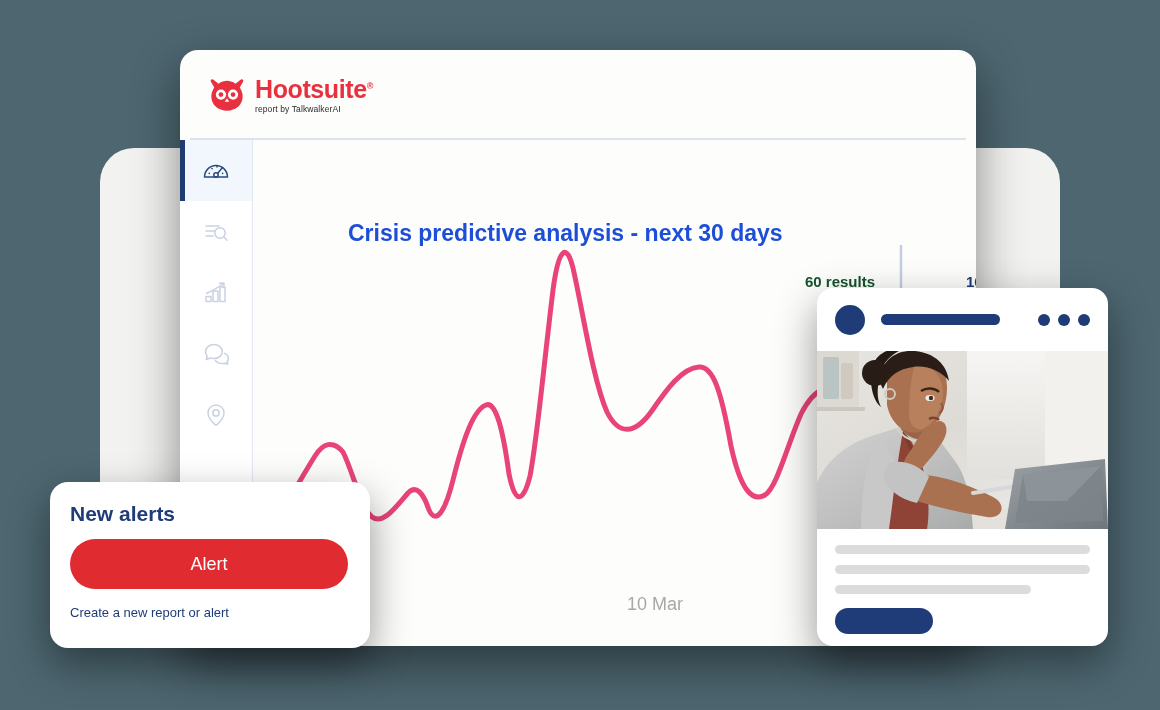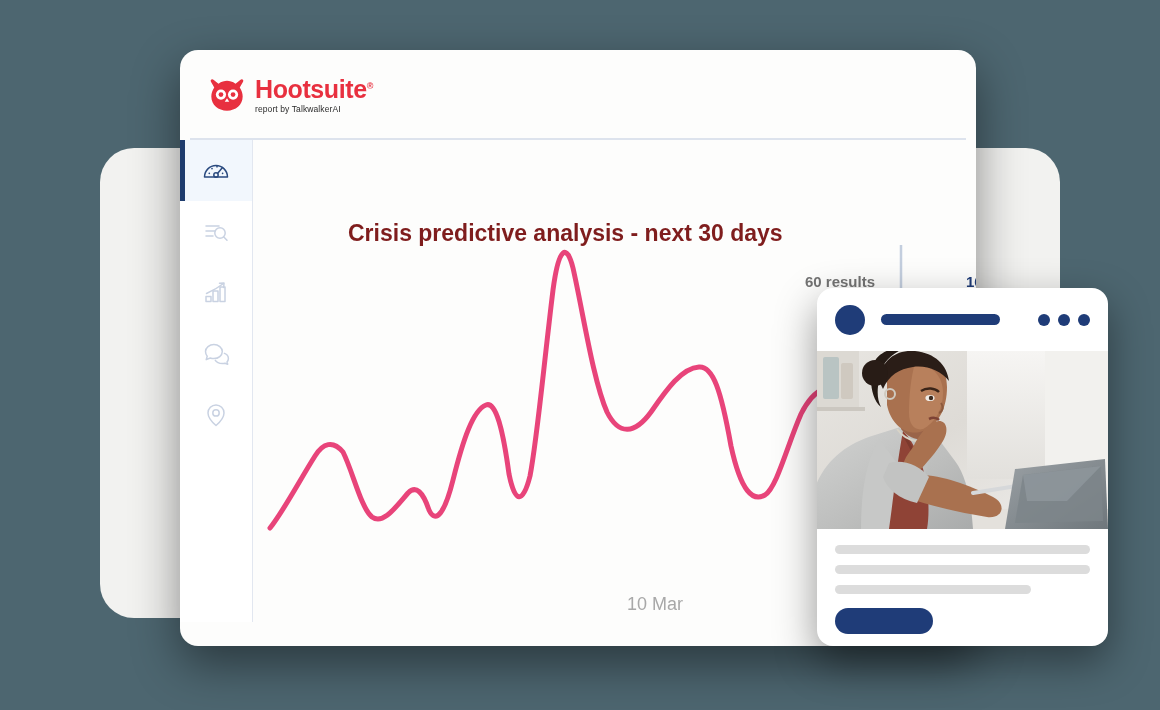--- a/index.html
+++ b/index.html
@@ -120,31 +120,31 @@
     bottom: 0;
     background: #fdfdfc;
   }
 
   .chart-title {
     position: absolute;
     left: 95px;
     top: 80px;
     font-size: 23px;
     font-weight: bold;
-    color: #7f1d1d;
+    color: #1d4ed8;
     white-space: nowrap;
   }
 
   .results-now {
     position: absolute;
     left: 552px;
     top: 133px;
     font-size: 15px;
     font-weight: bold;
-    color: #737373;
+    color: #14532d;
     white-space: nowrap;
   }
   .results-pred {
     position: absolute;
     left: 713px;
     top: 133px;
     font-size: 15px;
     font-weight: bold;
     color: #1f3c78;
     white-space: nowrap;
@@ -387,20 +387,25 @@
 
         <line x1="648" y1="105" x2="648" y2="435" stroke="#c3cede" stroke-width="2.5"></line>
       </svg>
 
       <div class="axis-label axis-1">10 Mar</div>
       <div class="axis-label axis-2">27 Mar</div>
 
     </section>
   </div>
 
+  <div class="alerts-card">
+    <div class="alerts-title">New alerts</div>
+    <button class="alert-btn">Alert</button>
+    <a class="alerts-link" href="#">Create a new report or alert</a>
+  </div>
 
   <div class="post-card">
 
     <div class="post-head">
       <div class="post-avatar"></div>
       <div class="post-titlebar"></div>
       <div class="post-dots">
         <i></i>
           <i></i>
           <i></i>

